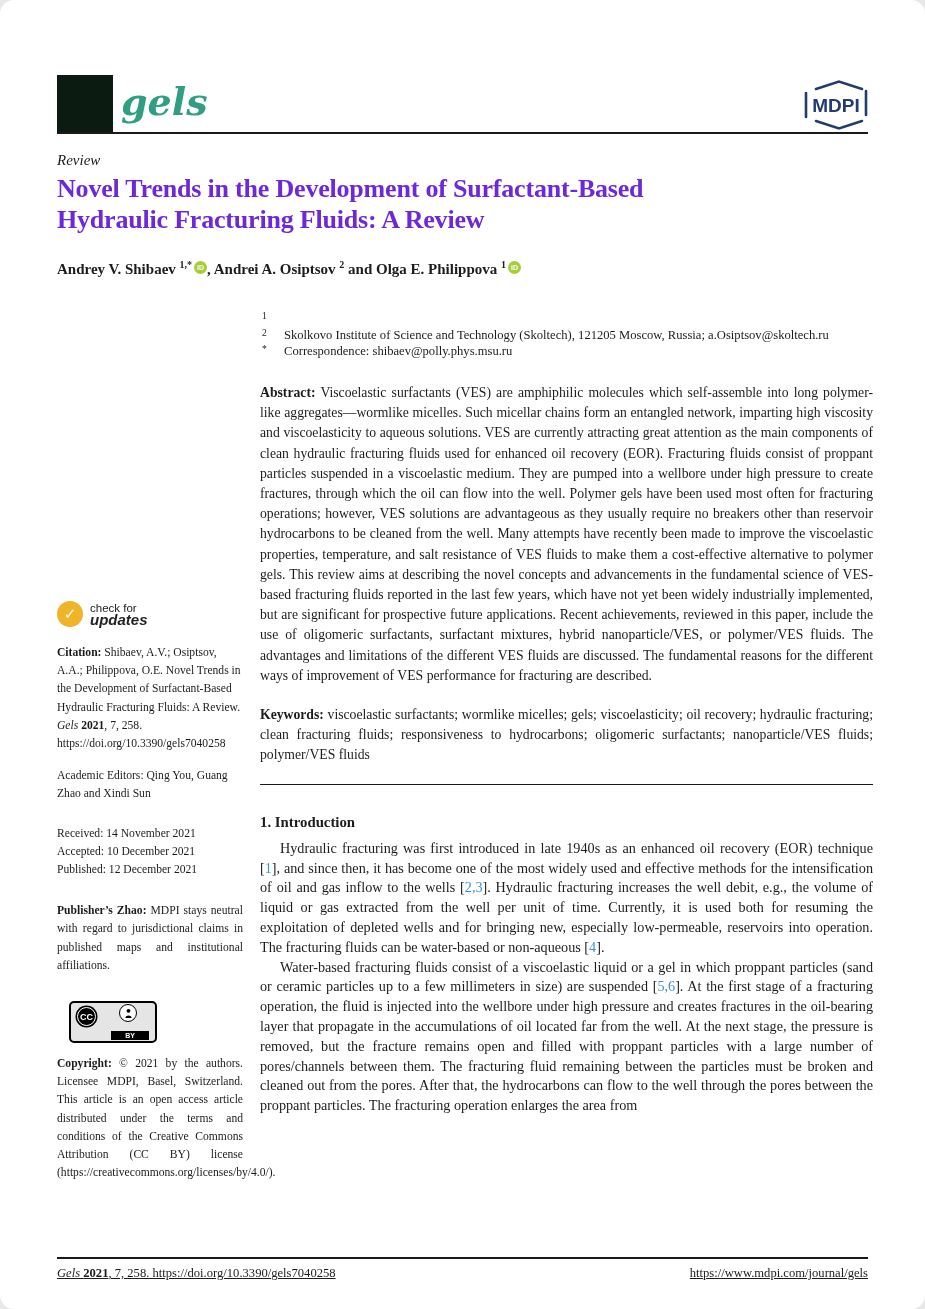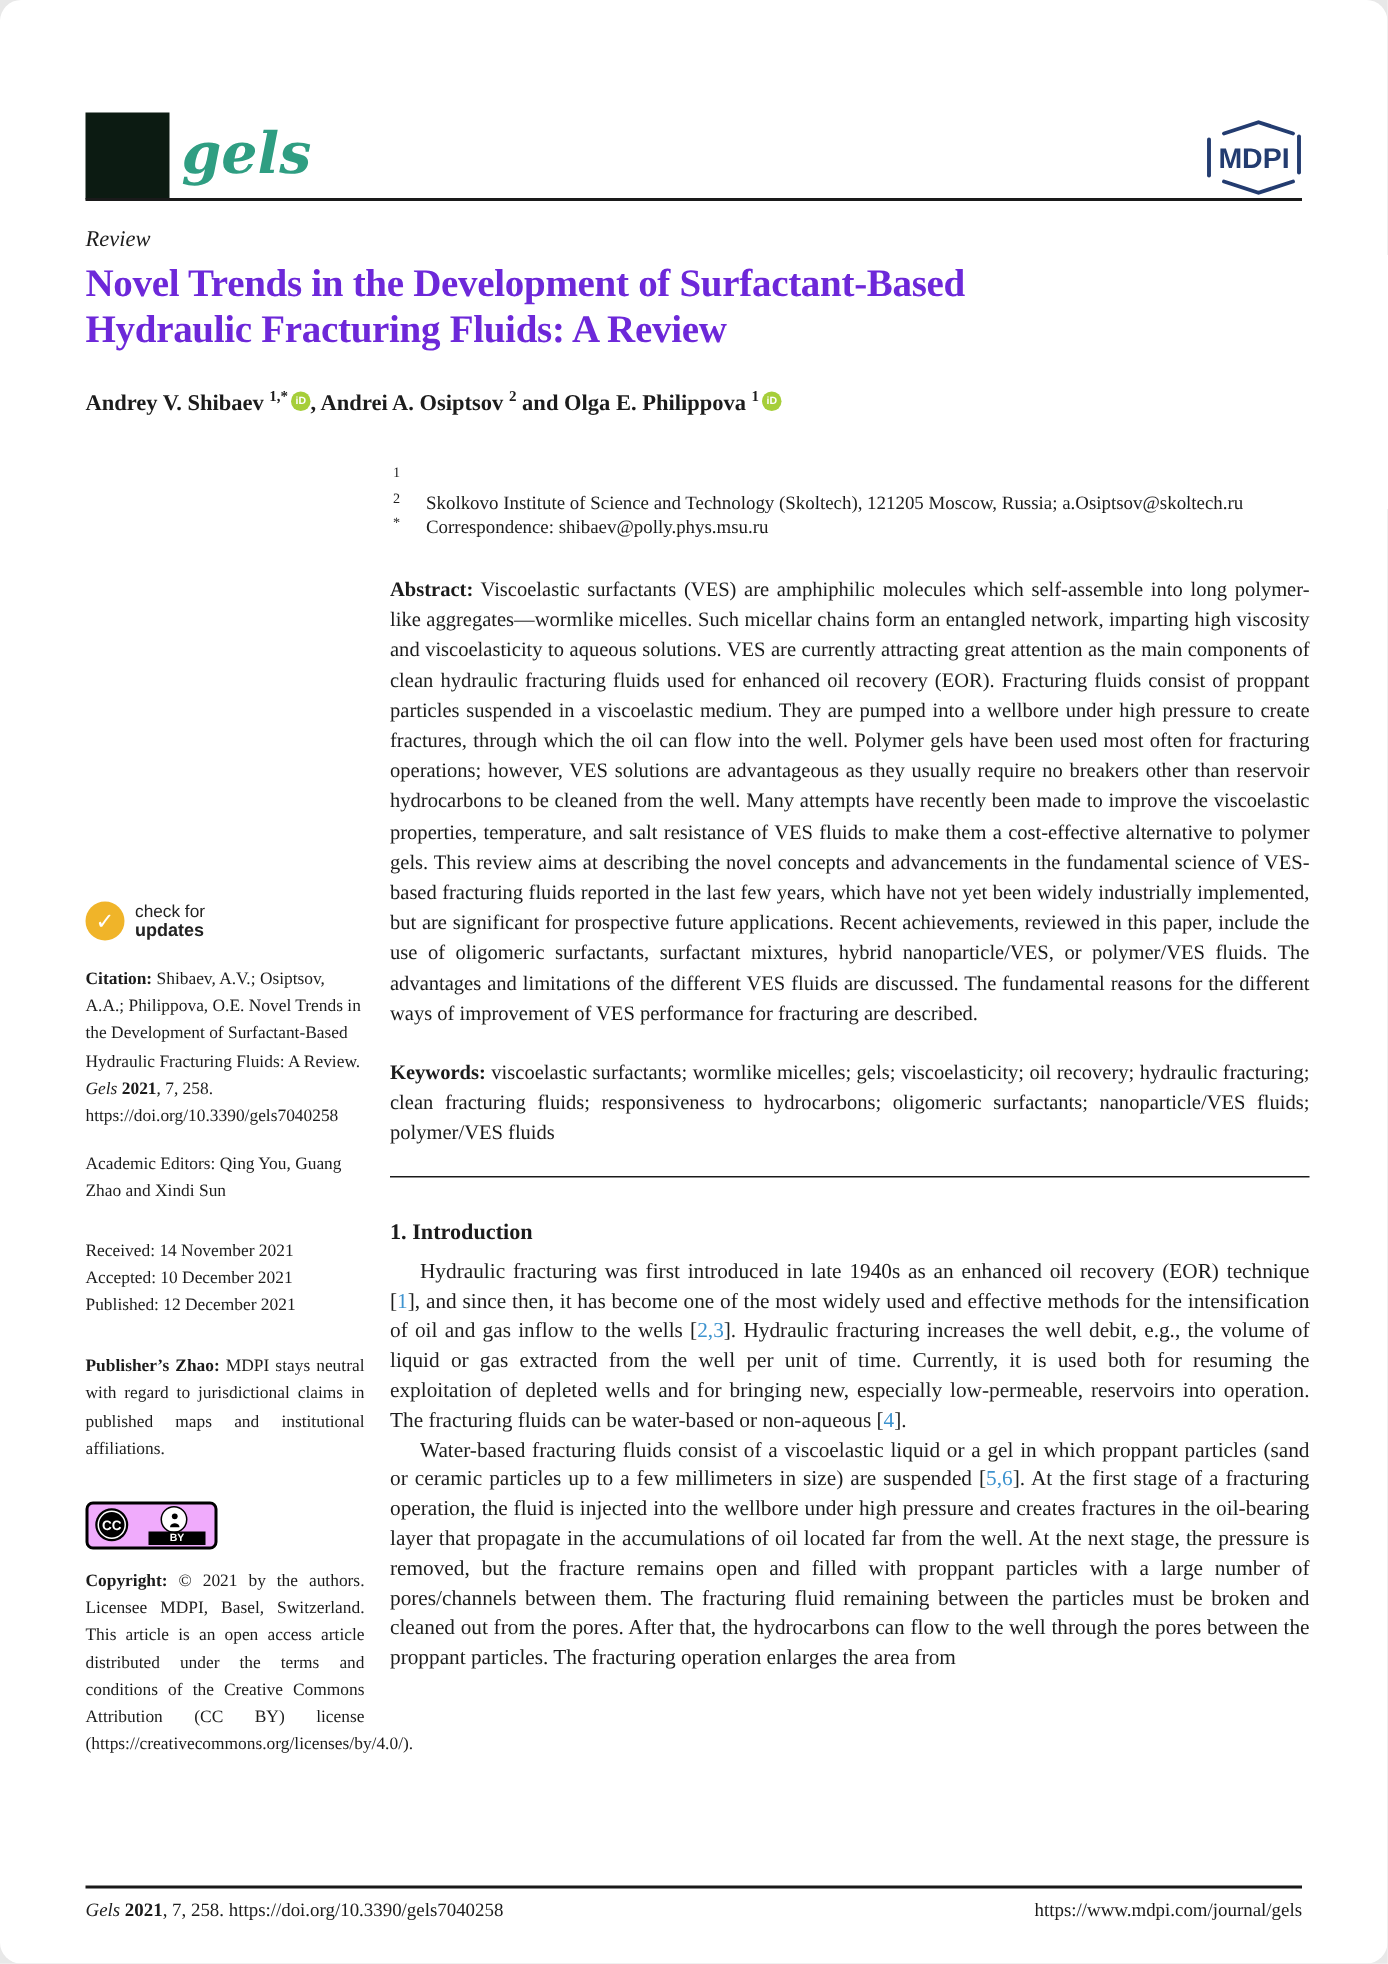--- a/index.html
+++ b/index.html
@@ -54,44 +54,44 @@
   
   .sidebar { position:absolute; left:57px; top:601px; width:186px;
     font-size:11.6px; line-height:18.2px; }
   .check-badge { display:flex; align-items:center; gap:7px; width:130px; cursor:pointer; }
   .check-circle { width:26px; height:26px; border-radius:50%;
     background:var(--check_yellow,#f0b429); color:#fff; font-size:15px; font-weight:bold;
     text-align:center; line-height:26px; flex:0 0 26px;
     font-family:"DejaVu Sans",sans-serif; }
   .check-text { font-family:"Liberation Sans",sans-serif; font-size:11.5px;
     line-height:12px; color:#222; }
-  .check-text .l2 { font-weight:bold; font-size:12px; }
+  .check-text .l2 { font-weight:bold; font-size:15px;font-style:italic; }
   .citation-block { margin-top:17px; }
   .editors-block { margin-top:14px; }
   .dates-block { margin-top:21px; }
   .pubnote-block { margin-top:23px; text-align:justify; }
   .copyright-block { margin-top:12px; text-align:justify; }
   
-  .cc-badge { margin-top:26px; position:relative; width:88px; height:32px;
-    background:#f0abfc; border:2.5px solid #000; border-radius:5px; cursor:pointer; }
+  .cc-badge { margin-top:26px; position:relative; width:88px; height:42px;
+    background:#e5e5e5; border:2.5px solid #000; border-radius:5px; cursor:pointer;margin-left:12px; }
   .cc-circle { position:absolute; left:6px; top:4px; width:19px; height:19px;
     border-radius:50%; background:#000; color:#fff; border:1.5px solid #fff;
     box-shadow:0 0 0 1.5px #000; font-family:"Liberation Sans",sans-serif;
     font-size:9px; font-weight:bold; text-align:center; line-height:18px; }
   .by-circle { position:absolute; left:48px; top:1px; width:18px; height:18px;
     border-radius:50%; background:#fff; border:1.5px solid #000;
     display:flex; align-items:center; justify-content:center; }
   .by-bar { position:absolute; left:40px; bottom:1px; width:38px; height:9px;
     background:#000; color:#fff; font-family:"Liberation Sans",sans-serif;
     font-size:7px; font-weight:bold; text-align:center; line-height:9px; }
   
   .footer-rule { position:absolute; left:57px; top:1257px; width:811px; height:1.6px;
     background:#1a1a1a; }
   .footer-row { position:absolute; left:57px; top:1266px; width:811px;
-    display:flex; justify-content:space-between; font-size:12.6px; }
+    display:flex; justify-content:space-between; font-size:12.6px;text-decoration:underline; }
 </style>
 </head>
 <body>
 
 <div class="page">
 
   <div class="logo-square"></div>
   <div class="wordmark">gels</div>
   <div class="mdpi-logo">
     <svg viewBox="0 0 68 50">

